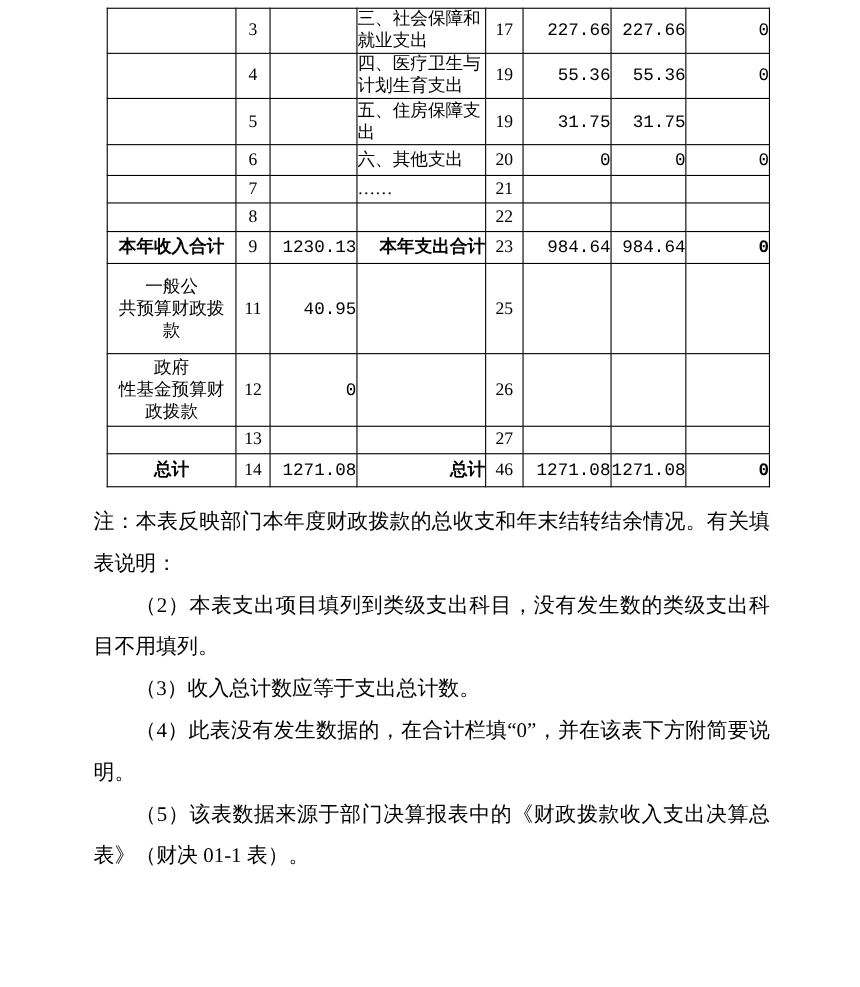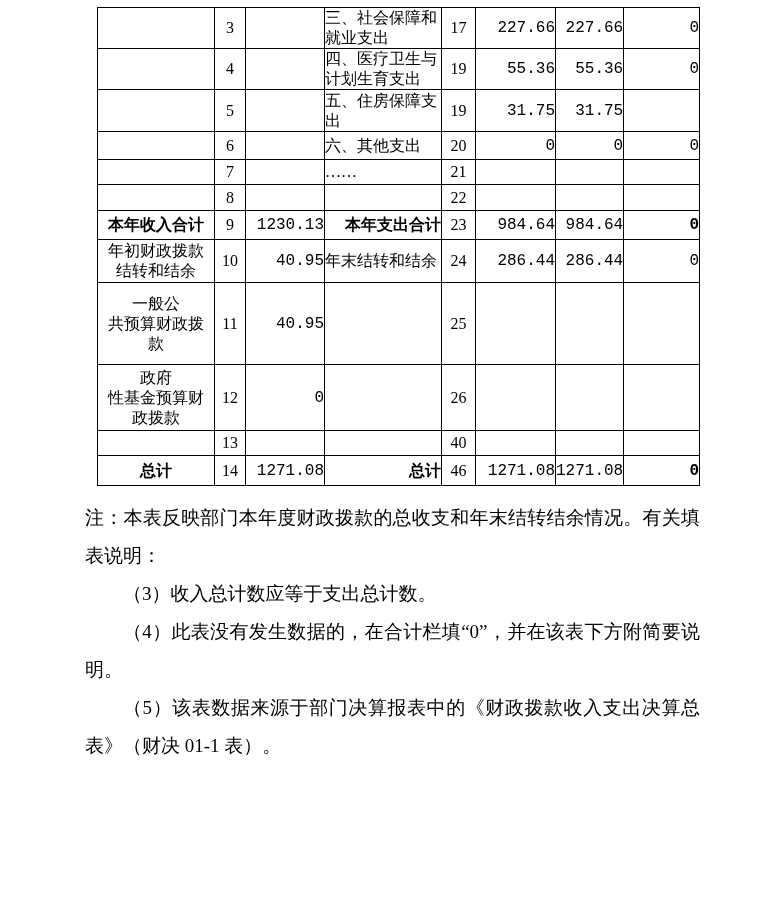--- a/index.html
+++ b/index.html
@@ -128,31 +128,20 @@
         <tr class="bold" style="height: 29px;">
           <td class="c0">本年收入合计</td>
           <td class="c1">9</td>
           <td class="c2">1230.13</td>
           <td class="c3">本年支出合计</td>
           <td class="c4">23</td>
           <td class="c5">984.64</td>
           <td class="c6">984.64</td>
           <td class="c7">0</td>
         </tr>
-        <tr style="height: 43px;">
-          <td class="c0">年初财政拨款
-结转和结余</td>
-          <td class="c1">10</td>
-          <td class="c2">40.95</td>
-          <td class="c3">年末结转和结余</td>
-          <td class="c4">24</td>
-          <td class="c5">286.44</td>
-          <td class="c6">286.44</td>
-          <td class="c7">0</td>
-        </tr>
         <tr style="height: 82px;">
           <td class="c0">一般公
 共预算财政拨
 款</td>
           <td class="c1">11</td>
           <td class="c2">40.95</td>
           <td class="c3"></td>
           <td class="c4">25</td>
           <td class="c5"></td>
           <td class="c6"></td>
@@ -168,38 +157,39 @@
           <td class="c4">26</td>
           <td class="c5"></td>
           <td class="c6"></td>
           <td class="c7"></td>
         </tr>
         <tr style="height: 25px;">
           <td class="c0"></td>
           <td class="c1">13</td>
           <td class="c2"></td>
           <td class="c3"></td>
-          <td class="c4">40</td>
+          <td class="c4">27</td>
           <td class="c5"></td>
           <td class="c6"></td>
           <td class="c7"></td>
         </tr>
         <tr class="bold" style="height: 30px; margin-top: 21px;">
           <td class="c0">总计</td>
           <td class="c1">14</td>
           <td class="c2">1271.08</td>
           <td class="c3">总计</td>
           <td class="c4">46</td>
           <td class="c5">1271.08</td>
           <td class="c6">1271.08</td>
           <td class="c7">0</td>
         </tr>
       </tbody>
   </table>
 
   <div class="notes">
     <p>注：本表反映部门本年度财政拨款的总收支和年末结转结余情况。有关填表说明：</p>
+    <p class="indent">（2）本表支出项目填列到类级支出科目，没有发生数的类级支出科目不用填列。</p>
     <p class="indent">（3）收入总计数应等于支出总计数。</p>
     <p class="indent">（4）此表没有发生数据的，在合计栏填“0”，并在该表下方附简要说明。</p>
     <p class="indent">（5）该表数据来源于部门决算报表中的《财政拨款收入支出决算总表》（财决 01-1 表）。</p>
   </div>
 
 </div>
 
 </body></html>

